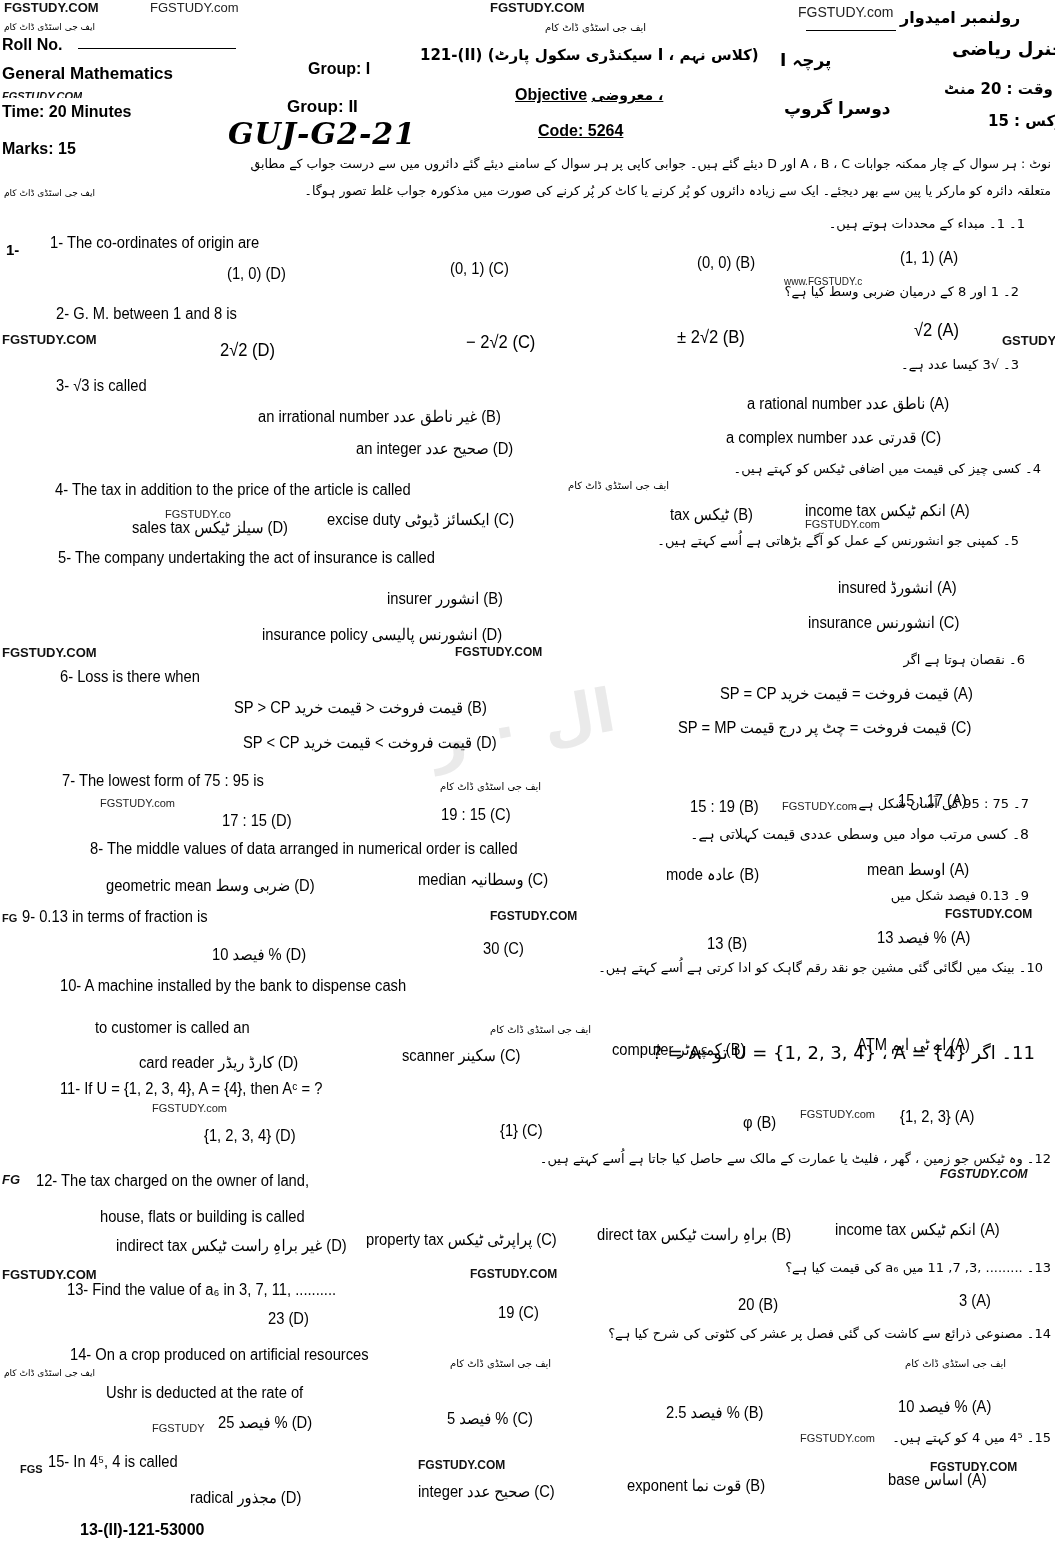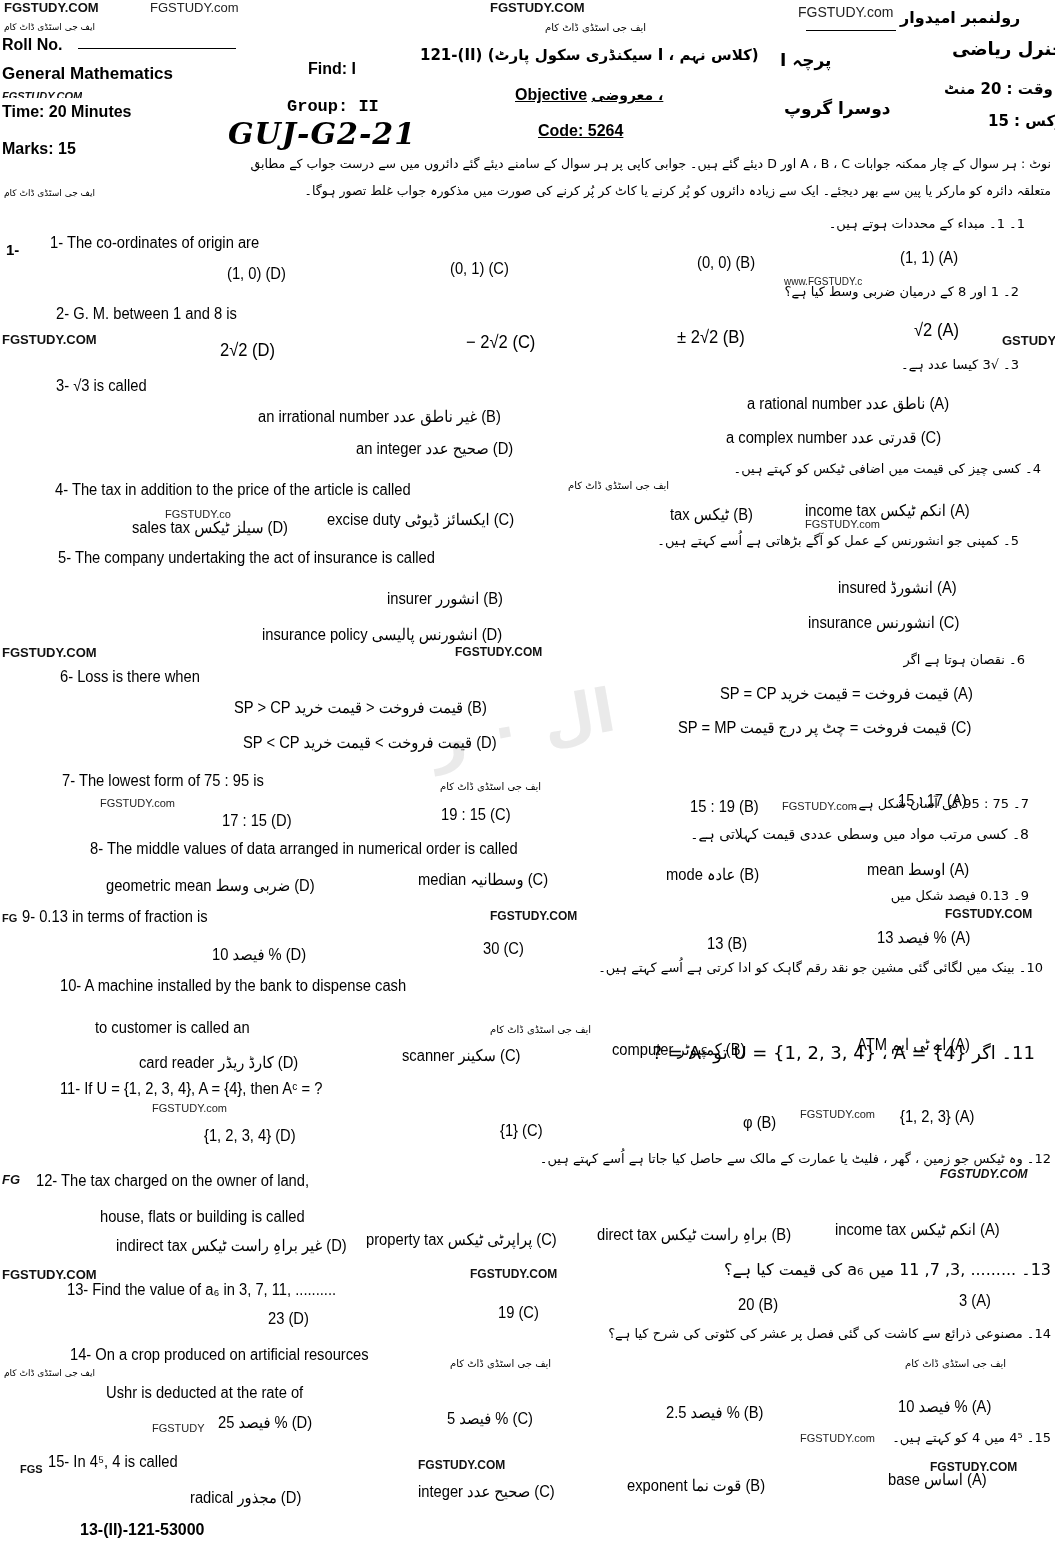--- a/index.html
+++ b/index.html
@@ -28,22 +28,22 @@
 <div class="abs wm-light" style="left:798px; top:4px; font-size:14px;">FGSTUDY.com</div>
 
 <div class="abs urdu" style="left:4px; top:22px; font-size:9px;">ایف جی اسٹڈی ڈاٹ کام</div>
 <div class="abs hdr" style="left:2px; top:36px;">Roll No.</div>
 <div class="rule" style="left:78px; top:38px; width:158px; height:10px;"></div>
 <div class="abs hdr" style="left:2px; top:64px; font-size:17px;">General Mathematics</div>
 <div class="abs wm" style="left:2px; top:90px; font-style:italic; font-size:11px; height:8px; overflow:hidden;">FGSTUDY.COM</div>
 <div class="abs hdr" style="left:2px; top:103px;">Time: 20 Minutes</div>
 <div class="abs hdr" style="left:2px; top:140px;">Marks: 15</div>
 
-<div class="abs hdr" style="left:308px; top:60px;">Find: I</div>
-<div class="abs hdr" style="left:287px; top:97px; font-size:17px;font-family:Liberation Mono, monospace;">Group: II</div>
+<div class="abs hdr" style="left:308px; top:60px;">Group: I</div>
+<div class="abs hdr" style="left:287px; top:97px; font-size:17px;">Group: II</div>
 <div class="abs handwriting" style="left:228px; top:116px;">GUJ-G2-21</div>
 
 <div class="abs urdu" style="left:545px; top:22px; font-size:10px;">ایف جی اسٹڈی ڈاٹ کام</div>
 <div class="abs hdr urdu" style="left:420px; top:46px; font-size:15px;">121-(II) (سیکنڈری سکول پارٹ I ، کلاس نہم)</div>
 <div class="abs hdr" style="left:515px; top:86px;">
   <span class="code-title">Objective</span>
   <span class="urdu" style="font-size:14px; text-decoration:underline;">، معروضی</span>
 </div>
 <div class="abs code-title" style="left:538px; top:122px;">Code: 5264</div>
 
@@ -161,21 +161,21 @@
 <div class="abs wm" style="left:940px; top:1167px; font-style:italic; font-size:12px;">FGSTUDY.COM</div>
 <div class="abs q narrow" style="left:100px; top:1208px;">house, flats or building is called</div>
 <div class="abs opt narrow" style="left:116px; top:1236px;">indirect tax  غیر براہِ راست ٹیکس (D)</div>
 <div class="abs opt narrow" style="left:366px; top:1230px;">property tax  پراپرٹی ٹیکس  (C)</div>
 <div class="abs opt narrow" style="left:597px; top:1225px;">direct tax   براہِ راست ٹیکس   (B)</div>
 <div class="abs opt narrow" style="left:835px; top:1220px;">income tax   انکم ٹیکس (A)</div>
 
 <div class="abs wm" style="left:2px; top:1267px;">FGSTUDY.COM</div>
 <div class="abs wm" style="left:470px; top:1267px; font-size:12px;">FGSTUDY.COM</div>
 <div class="abs q narrow" style="left:67px; top:1281px;">13-  Find the value of  a₆  in  3, 7, 11, ..........</div>
-<div class="abs urdu" style="right:4px; top:1260px; font-size:16px;">13۔ ......... ,3, 7, 11 میں a₆ کی قیمت کیا ہے؟</div>
+<div class="abs urdu" style="right:4px; top:1260px; font-size:13px;">13۔ ......... ,3, 7, 11 میں a₆ کی قیمت کیا ہے؟</div>
 <div class="abs opt narrow" style="left:268px; top:1310px;">23   (D)</div>
 <div class="abs opt narrow" style="left:498px; top:1304px;">19   (C)</div>
 <div class="abs opt narrow" style="left:738px; top:1296px;">20   (B)</div>
 <div class="abs opt narrow" style="left:959px; top:1292px;">3   (A)</div>
 
 <div class="abs q narrow" style="left:70px; top:1346px;">14- On a crop produced on artificial resources</div>
 <div class="abs urdu" style="right:4px; top:1326px; font-size:13px;">14۔ مصنوعی ذرائع سے کاشت کی گئی فصل پر عشر کی کٹوتی کی شرح کیا ہے؟</div>
 <div class="abs urdu" style="left:4px; top:1368px; font-size:9px;">ایف جی اسٹڈی ڈاٹ کام</div>
 <div class="abs urdu" style="left:450px; top:1358px; font-size:10px;">ایف جی اسٹڈی ڈاٹ کام</div>
 <div class="abs urdu" style="left:905px; top:1358px; font-size:10px;">ایف جی اسٹڈی ڈاٹ کام</div>

